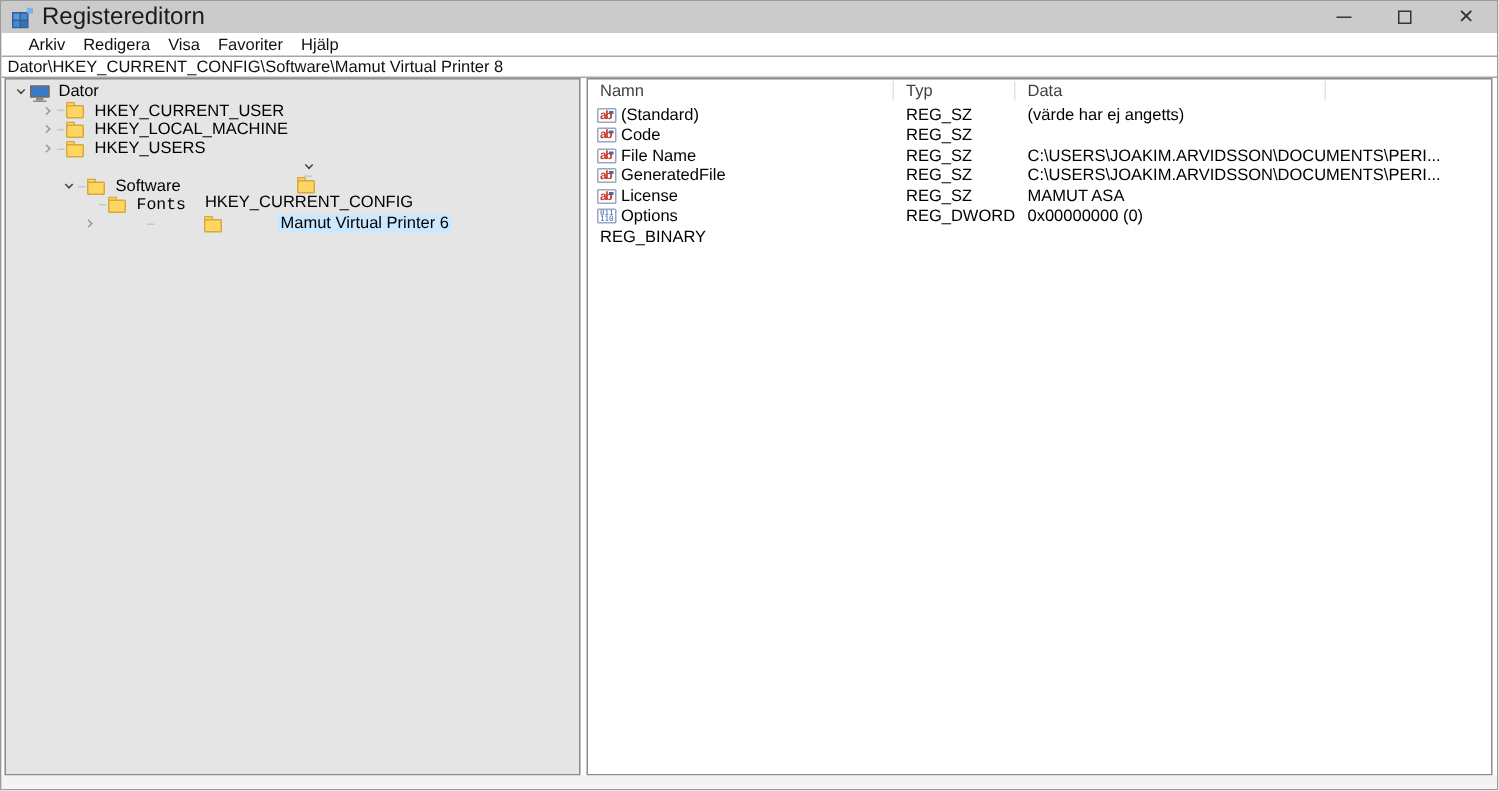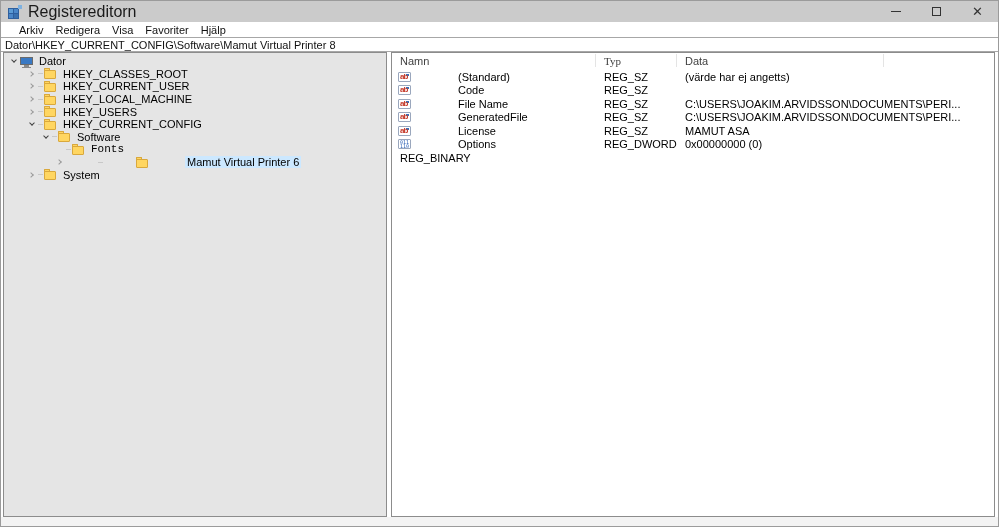--- a/index.html
+++ b/index.html
@@ -114,30 +114,30 @@
   .tree-row.selected .tree-label { background: #cce8ff; }
   
   .list-header {
     flex: none; height: 16px;
     display: flex; 
     color: #3f3f3f;
     margin-top: 1px;
   }
   .hcell { height: 13px; display: flex; align-items: center; padding-left: 8px; border-right: 1px solid #e4e4e4; cursor: default; }
   .hcell.c-name { width: 204px; }
-  .hcell.c-type { width: 81px; font-family: Liberation Serif, serif; }
+  .hcell.c-type { width: 81px; }
   .hcell.c-data { width: 207px; }
   .hcell.c-fill { flex: 1; border-right: none; }
   .list-rows { flex: 1; }
   .list-row {
     height: 13.5px;
     display: flex; align-items: center;
     white-space: nowrap; cursor: default;
   }
-  .rcell-name { width: 204px; display: flex; align-items: center; padding-left: 6px; overflow: hidden; gap: 44px; }
+  .rcell-name { width: 204px; display: flex; align-items: center; padding-left: 6px; overflow: hidden; }
   .rcell-type { width: 81px; padding-left: 8px; overflow: hidden; }
   .rcell-data { flex: 1; padding-left: 8px; overflow: hidden; text-overflow: clip; }
   .val-icon {
     width: 13px; height: 10px; flex: none; margin-right: 3px;
     border: 1px solid #9aa7bd; background: #fff; border-radius: 1px;
     position: relative; overflow: hidden;
   }
   .val-icon.ab::after {
     content: "ab";
     position: absolute; left: 1px; top: -1px;
@@ -209,127 +209,105 @@
           </span>
 
     <span class="tree-icon icon-computer">
             <span class="c-screen"></span>
             <span class="c-stand"></span>
             <span class="c-base"></span>
           </span>
     <span class="tree-label">Dator</span>
   </div>
 
+
   <div class="tree-row" style="padding-left: 22px;">
     <span class="chev-slot">
             <span class="chev collapsed"></span>
           </span>
     <span class="dash"></span>
     <span class="tree-icon icon-folder">
             <span class="f-tab"></span>
             <span class="f-back"></span>
           </span>
-    <span class="tree-label">HKEY_CLASSES_ROOT</span>
+    <span class="tree-label">HKEY_CURRENT_USER</span>
   </div>
 
   <div class="tree-row" style="padding-left: 22px;">
     <span class="chev-slot">
             <span class="chev collapsed"></span>
           </span>
     <span class="dash"></span>
     <span class="tree-icon icon-folder">
             <span class="f-tab"></span>
             <span class="f-back"></span>
           </span>
-    <span class="tree-label">HKEY_CURRENT_USER</span>
-  </div>
-
-  <div class="tree-row" style="padding-left: 22px;">
+    <span class="tree-label">HKEY_LOCAL_MACHINE</span>
+  </div>
+
+  <div class="tree-row" style="padding-left: 22px; text-align: center;">
     <span class="chev-slot">
             <span class="chev collapsed"></span>
           </span>
     <span class="dash"></span>
     <span class="tree-icon icon-folder">
             <span class="f-tab"></span>
             <span class="f-back"></span>
           </span>
-    <span class="tree-label">HKEY_LOCAL_MACHINE</span>
-  </div>
-
-  <div class="tree-row" style="padding-left: 22px; text-align: center;">
+    <span class="tree-label">HKEY_USERS</span>
+  </div>
+
+  <div class="tree-row" style="padding-left: 22px; flex-direction: column;">
+    <span class="chev-slot">
+            <span class="chev expanded"></span>
+          </span>
+    <span class="dash"></span>
+    <span class="tree-icon icon-folder">
+            <span class="f-tab"></span>
+            <span class="f-back"></span>
+          </span>
+    <span class="tree-label">HKEY_CURRENT_CONFIG</span>
+  </div>
+
+  <div class="tree-row" style="padding-left: 36px;">
+    <span class="chev-slot">
+            <span class="chev expanded"></span>
+          </span>
+    <span class="dash"></span>
+    <span class="tree-icon icon-folder">
+            <span class="f-tab"></span>
+            <span class="f-back"></span>
+          </span>
+    <span class="tree-label">Software</span>
+  </div>
+
+  <div class="tree-row" style="padding-left: 50px; font-family: Liberation Mono, monospace;">
+    <span class="chev-slot">
+            <span class="chev none"></span>
+          </span>
+    <span class="dash"></span>
+    <span class="tree-icon icon-folder">
+            <span class="f-tab"></span>
+            <span class="f-back"></span>
+          </span>
+    <span class="tree-label">Fonts</span>
+  </div>
+
+  <div class="tree-row selected" style="padding-left: 50px; gap: 32px;">
     <span class="chev-slot">
             <span class="chev collapsed"></span>
           </span>
     <span class="dash"></span>
     <span class="tree-icon icon-folder">
             <span class="f-tab"></span>
             <span class="f-back"></span>
           </span>
-    <span class="tree-label">HKEY_USERS</span>
-  </div>
-
-  <div class="tree-row" style="padding-left: 22px;">
-    <span class="chev-slot">
-            <span class="chev expanded"></span>
-          </span>
-    <span class="dash"></span>
-    <span class="tree-icon icon-folder">
-            <span class="f-tab"></span>
-            <span class="f-back"></span>
-          </span>
-    <span class="tree-label">HKEY_CURRENT_CONFIG</span>
-  </div>
-
-  <div class="tree-row" style="padding-left: 36px;">
-    <span class="chev-slot">
-            <span class="chev expanded"></span>
-          </span>
-    <span class="dash"></span>
-    <span class="tree-icon icon-folder">
-            <span class="f-tab"></span>
-            <span class="f-back"></span>
-          </span>
-    <span class="tree-label">Software</span>
-  </div>
-
-  <div class="tree-row" style="padding-left: 50px; font-family: Liberation Mono, monospace;">
-    <span class="chev-slot">
-            <span class="chev none"></span>
-          </span>
-    <span class="dash"></span>
-    <span class="tree-icon icon-folder">
-            <span class="f-tab"></span>
-            <span class="f-back"></span>
-          </span>
-    <span class="tree-label">Fonts</span>
-  </div>
-
-  <div class="tree-row selected" style="padding-left: 50px; gap: 32px;">
-    <span class="chev-slot">
-            <span class="chev collapsed"></span>
-          </span>
-    <span class="dash"></span>
-    <span class="tree-icon icon-folder">
-            <span class="f-tab"></span>
-            <span class="f-back"></span>
-          </span>
     <span class="tree-label">Mamut Virtual Printer 6</span>
   </div>
 
-  <div class="tree-row" style="padding-left: 22px;">
-    <span class="chev-slot">
-            <span class="chev collapsed"></span>
-          </span>
-    <span class="dash"></span>
-    <span class="tree-icon icon-folder">
-            <span class="f-tab"></span>
-            <span class="f-back"></span>
-          </span>
-    <span class="tree-label">System</span>
-  </div>
 </div>
     <div class="list-panel">
       <div class="list-header" id="listheader">
   <span class="hcell c-name">Namn</span>
 
   <span class="hcell c-type">Typ</span>
 
   <span class="hcell c-data">Data</span>
 
   <span class="hcell c-fill"></span>

